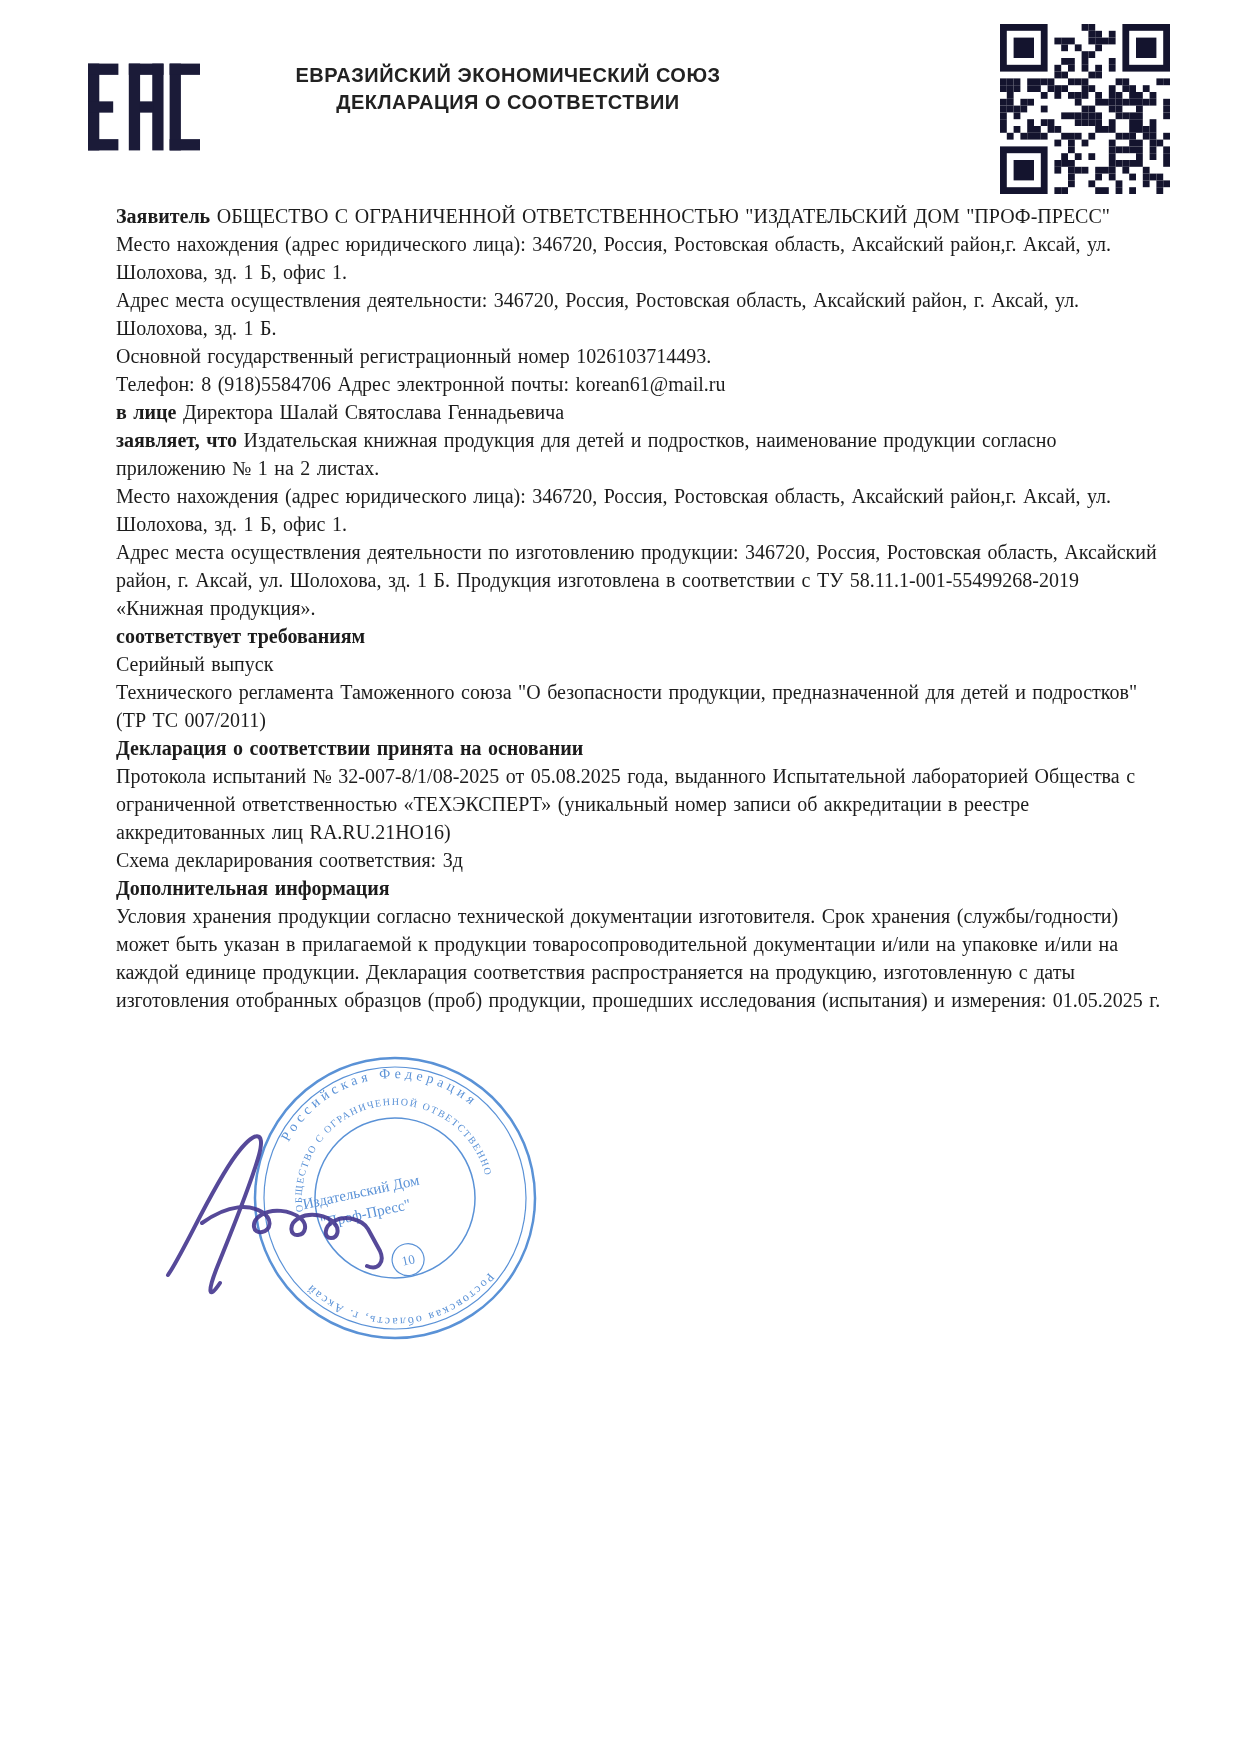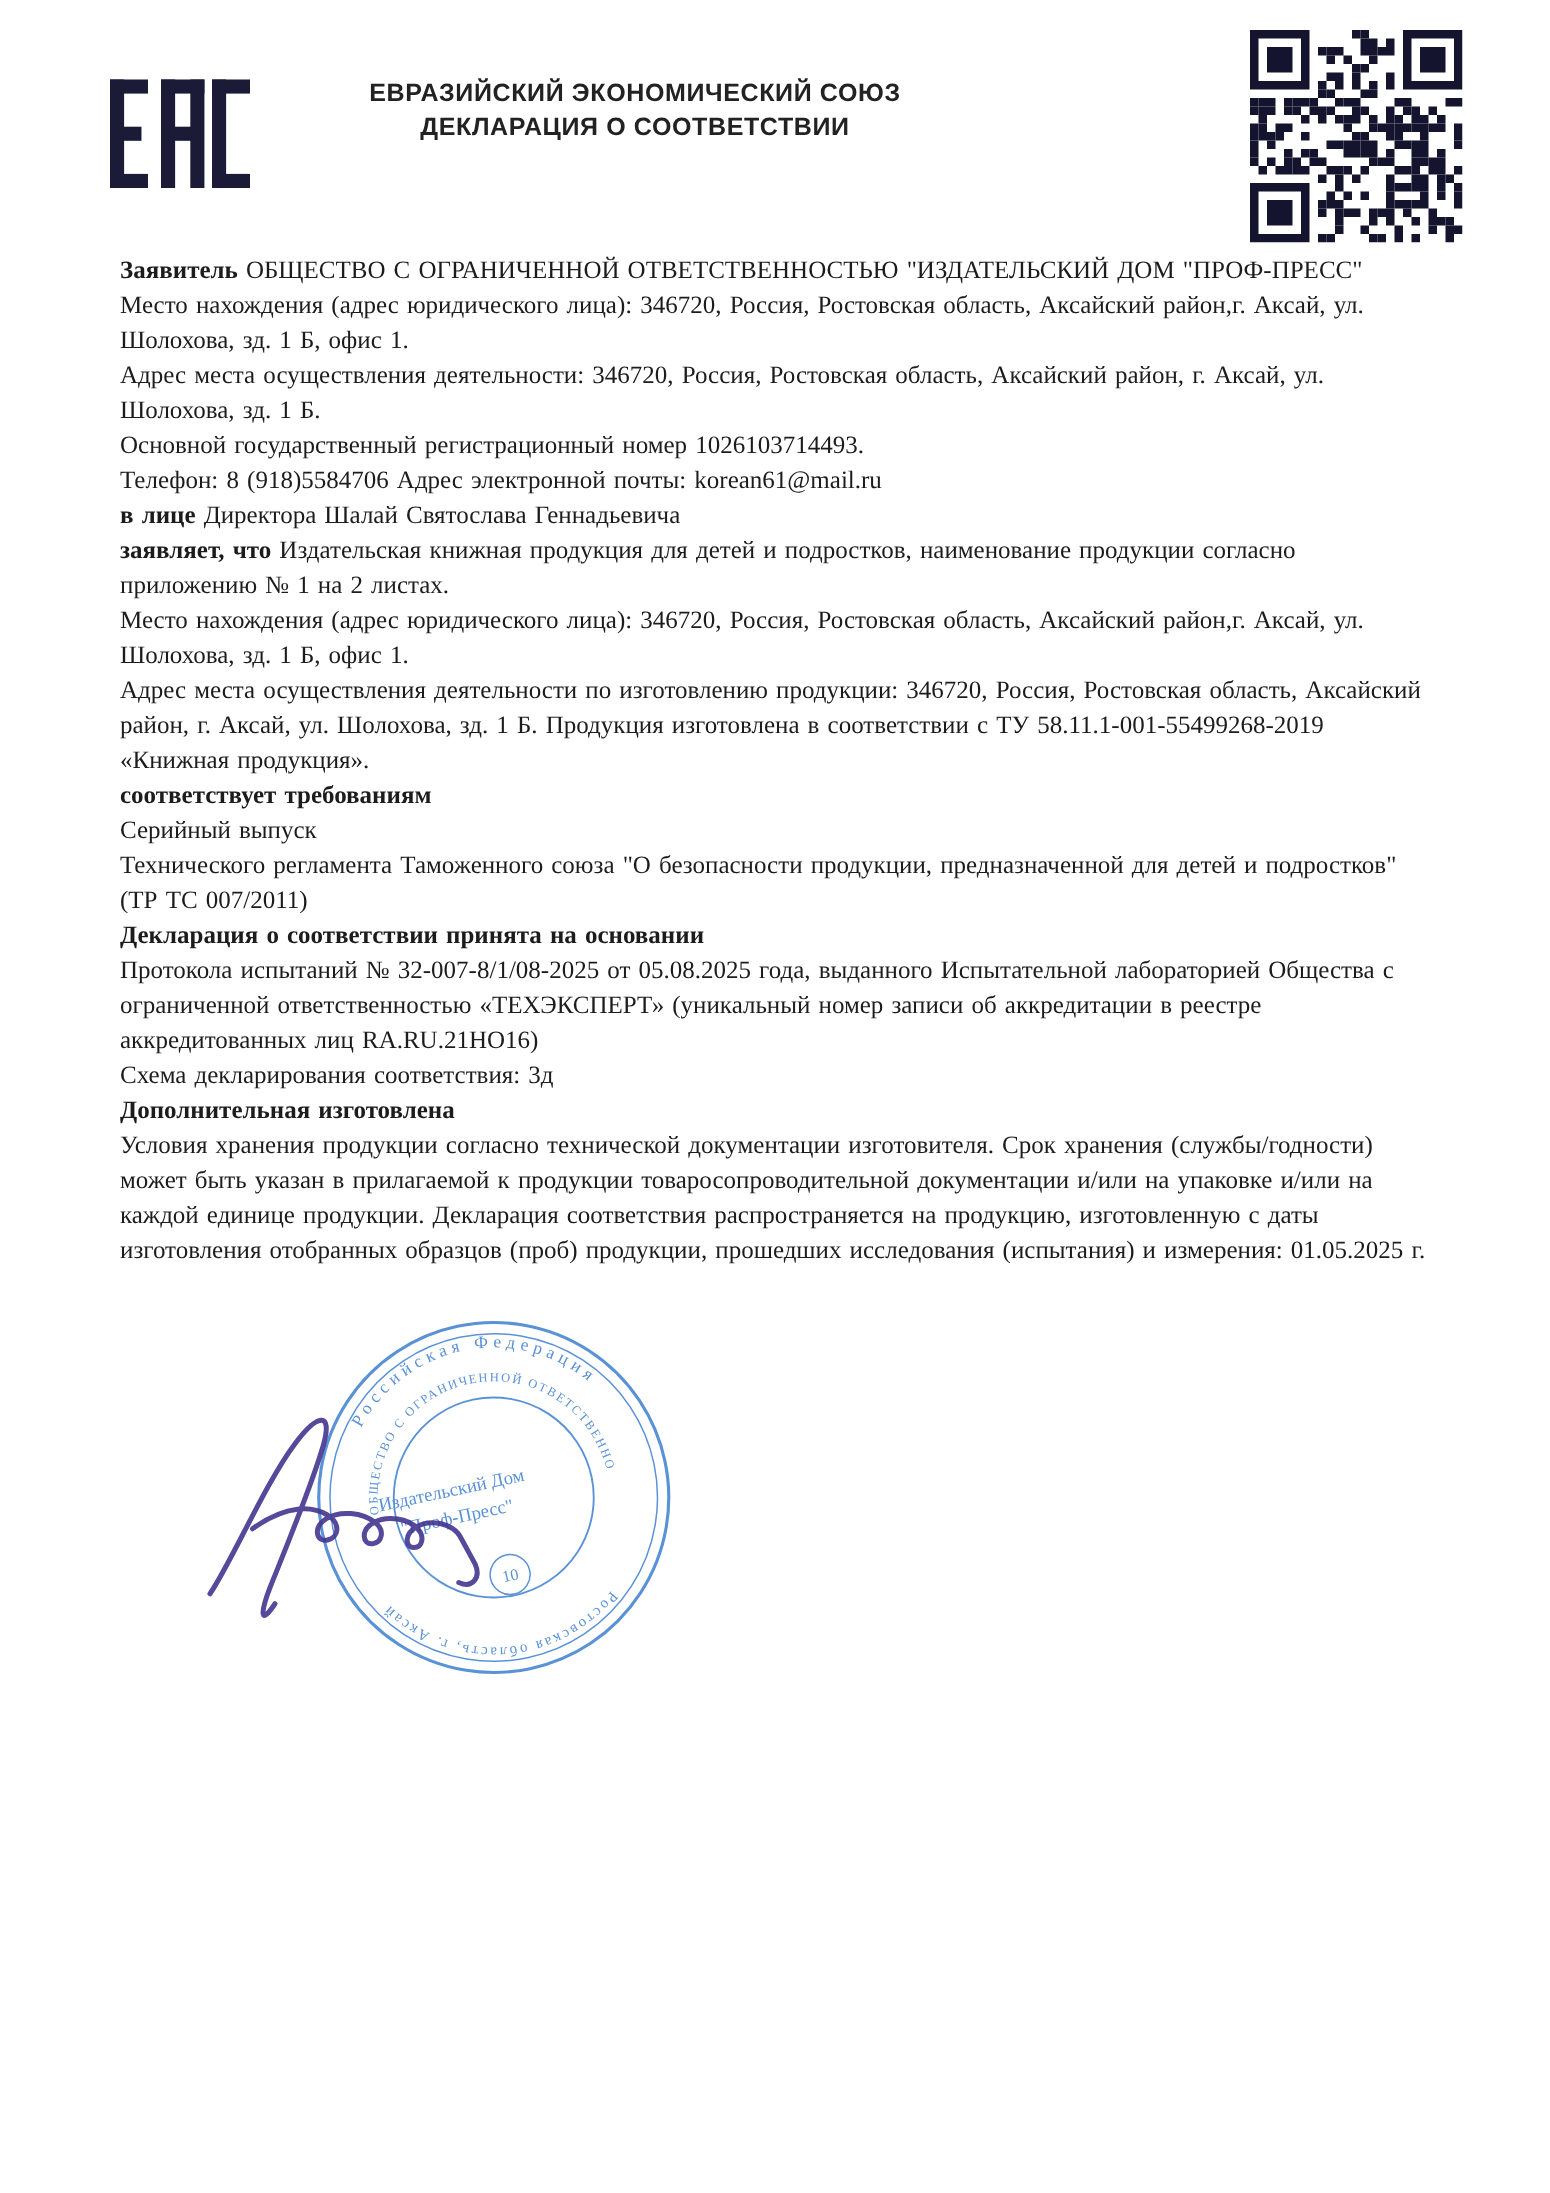--- a/index.html
+++ b/index.html
@@ -13,21 +13,21 @@
   .eac-logo svg{width:100%;height:100%;}
   .doc-title{
     position:absolute;left:168px;top:62px;width:680px;text-align:center;
     font-family:"Liberation Sans", sans-serif;font-weight:bold;font-size:20px;
     line-height:27px;letter-spacing:.5px;color:#222;
   }
   .qr{position:absolute;left:1000px;top:24px;width:170px;height:170px;}
   .qr svg{width:100%;height:100%;}
   
   .content{
-    position:absolute;left:96px;top:202px;width:1046px;
+    position:absolute;left:116px;top:202px;width:1046px;
     font-size:20px;line-height:28px;word-spacing:1.5px;
   }
   .content p{margin:0;}
   .content b{font-weight:bold;}
   
   .stamp{position:absolute;left:245px;top:1048px;width:300px;height:300px;transform:rotate(-12deg);opacity:.85;pointer-events:none;}
   .stamp text{fill:#3e7fd0;font-family:"Liberation Serif", serif;}
   .stamp circle{stroke:#3e7fd0;fill:none;}
   .signature-art{position:absolute;left:150px;top:1115px;width:260px;height:190px;pointer-events:none;}
   .ink-layer{position:relative;z-index:3;}
@@ -304,21 +304,21 @@
     <p><b>в лице</b><span> Директора Шалай Святослава Геннадьевича</span></p>
     <p><b>заявляет, что</b><span> Издательская книжная продукция для детей и подростков, наименование продукции согласно приложению № 1 на 2 листах.</span></p>
     <p><span>Место нахождения (адрес юридического лица): 346720, Россия, Ростовская область, Аксайский район,г. Аксай, ул. Шолохова, зд. 1 Б, офис 1.</span></p>
     <p><span>Адрес места осуществления деятельности по изготовлению продукции: 346720, Россия, Ростовская область, Аксайский район, г. Аксай, ул. Шолохова, зд. 1 Б. Продукция изготовлена в соответствии с ТУ 58.11.1-001-55499268-2019 «Книжная продукция».</span></p>
     <p><b>соответствует требованиям</b><span></span></p>
     <p><span>Серийный выпуск</span></p>
     <p><span>Технического регламента Таможенного союза "О безопасности продукции, предназначенной для детей и подростков" (ТР ТС 007/2011)</span></p>
     <p><b>Декларация о соответствии принята на основании</b><span></span></p>
     <p><span>Протокола испытаний № 32-007-8/1/08-2025 от 05.08.2025 года, выданного Испытательной лабораторией Общества с ограниченной ответственностью «ТЕХЭКСПЕРТ» (уникальный номер записи об аккредитации в реестре аккредитованных лиц RA.RU.21НО16)</span></p>
     <p><span>Схема декларирования соответствия: 3д</span></p>
-    <p><b>Дополнительная изготовлена</b><span></span></p>
+    <p><b>Дополнительная информация</b><span></span></p>
     <p><span>Условия хранения продукции согласно технической документации изготовителя. Срок хранения (службы/годности) может быть указан в прилагаемой к продукции товаросопроводительной документации и/или на упаковке и/или на каждой единице продукции. Декларация соответствия распространяется на продукцию, изготовленную с даты изготовления отобранных образцов (проб) продукции, прошедших исследования (испытания) и измерения: 01.05.2025 г.</span></p>
   </div>
 
   <div class="stamp">
     <svg viewBox="0 0 300 300" xmlns="http://www.w3.org/2000/svg">
       <defs>
         <path id="arcTop" d="M 30,150 A 120,120 0 1 1 270,150"></path>
         <path id="arcMid" d="M 57,150 A 93,93 0 1 1 243,150"></path>
         <path id="arcBottom" d="M 270,150 A 120,120 0 1 1 30,150"></path>
       </defs>

